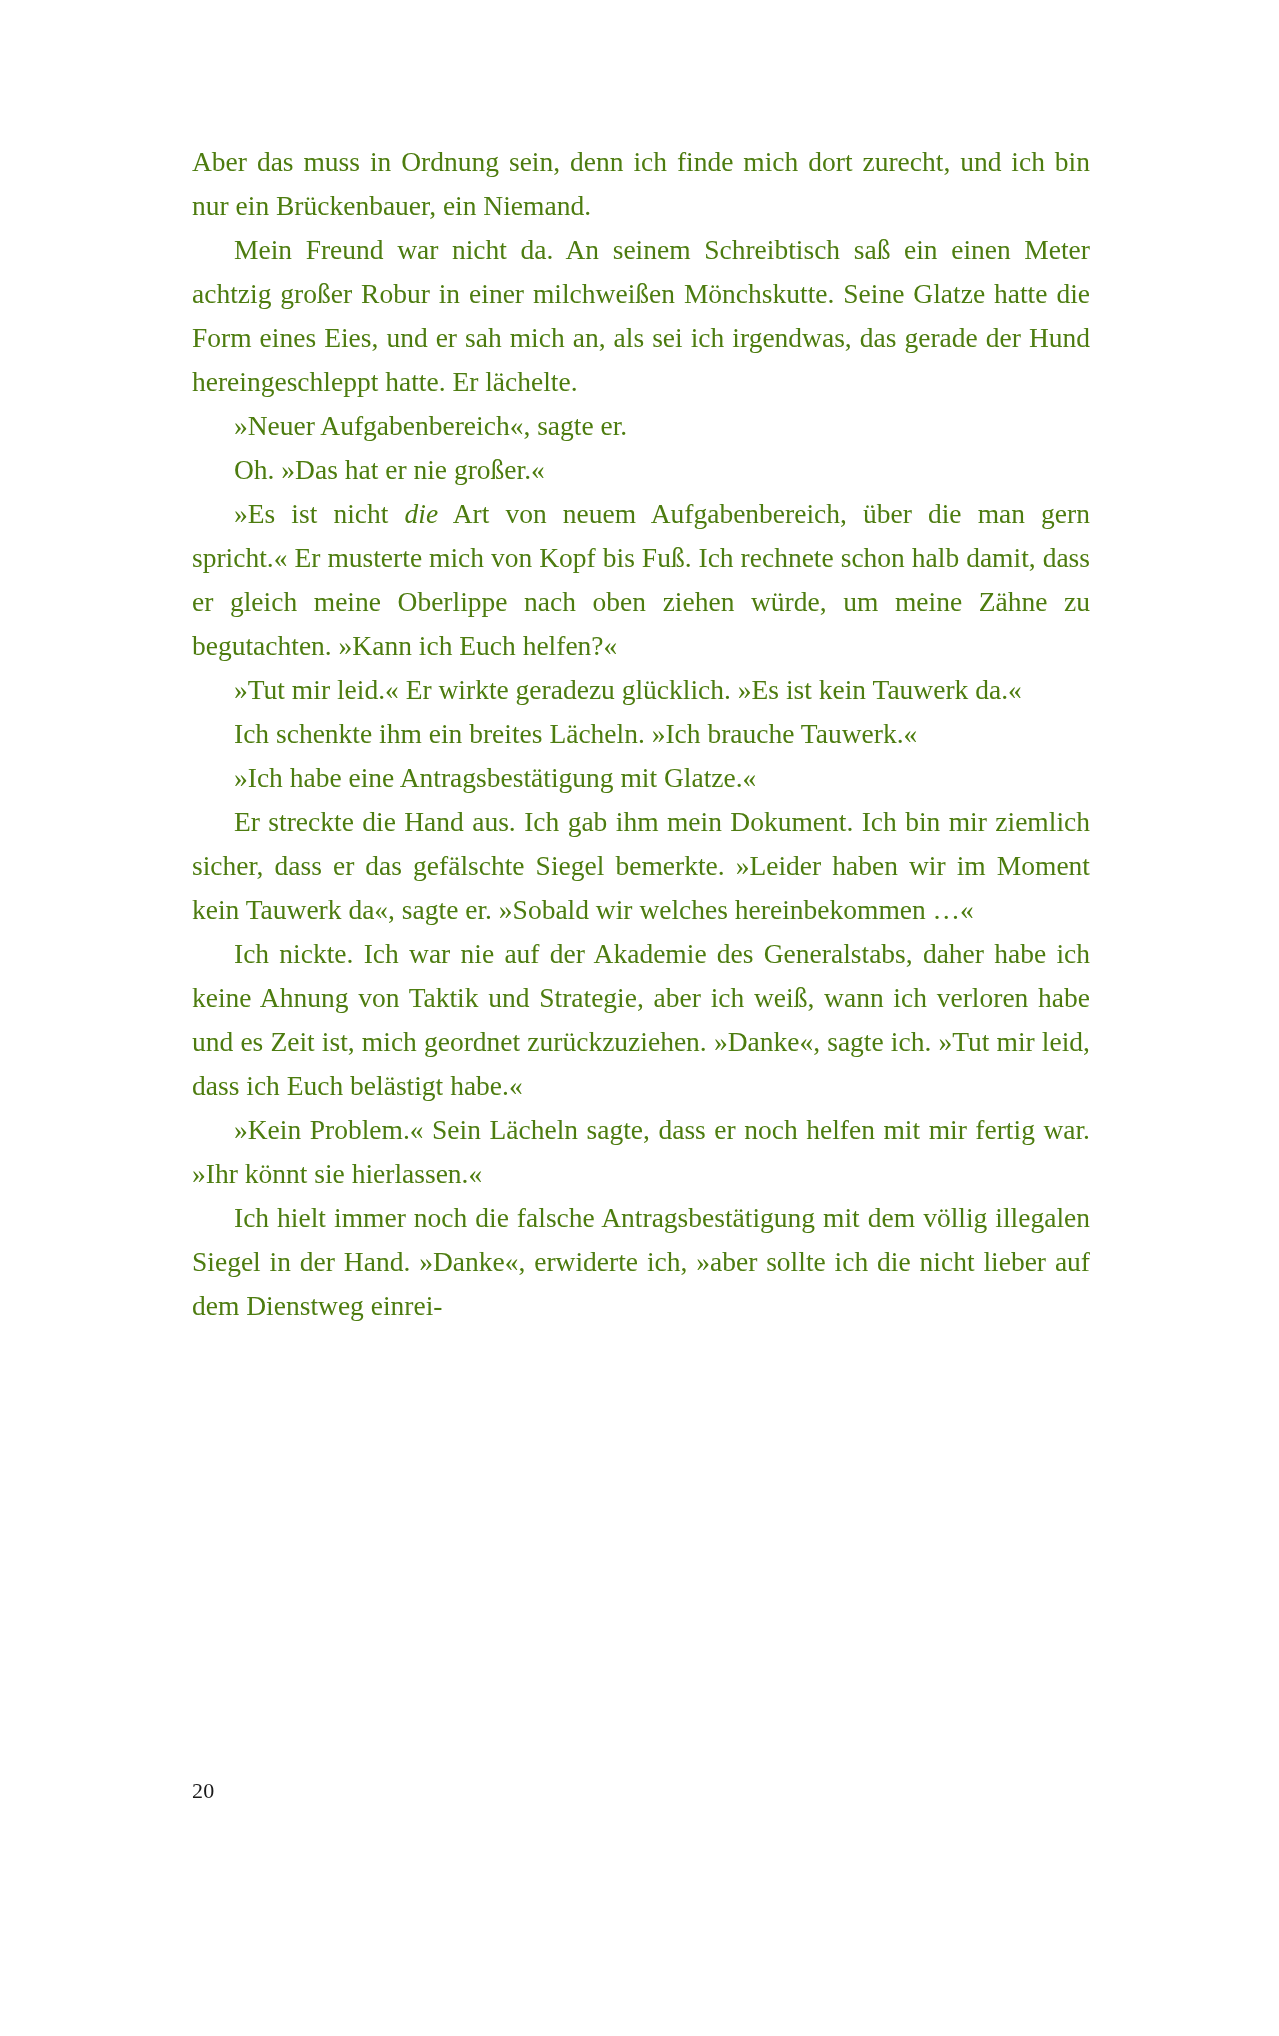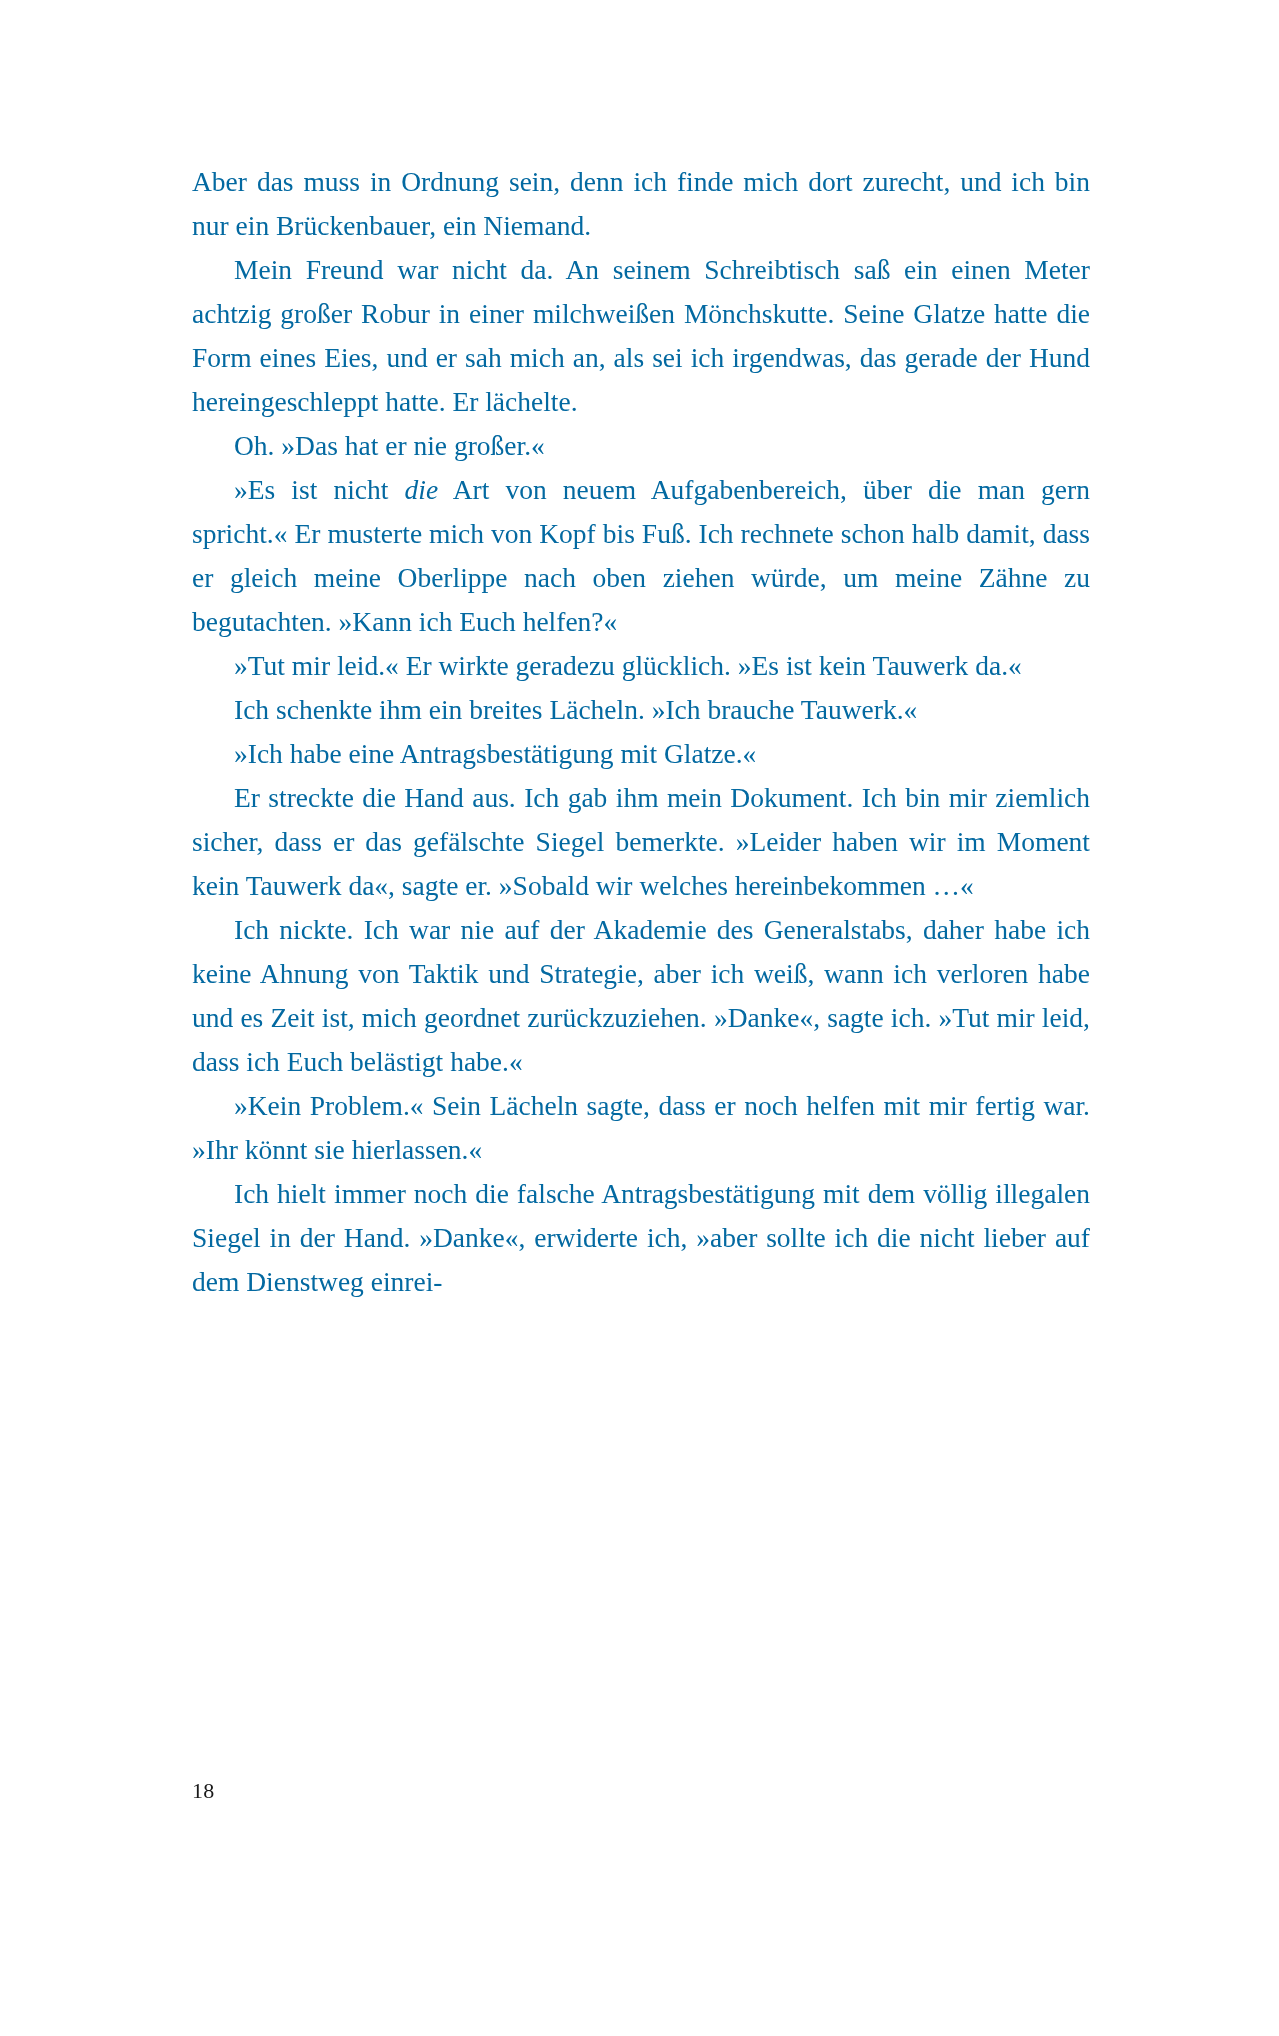--- a/index.html
+++ b/index.html
@@ -16,26 +16,25 @@
     overflow: hidden;
   }
   .text-column {
     position: absolute;
     left: 192px;
     top: 140px;
     width: 898px;
     font-family: "Liberation Serif", serif;
     font-size: 27.5px;
     line-height: 44px;
-    color: #0369a1;
+    color: #4d7c0f;
     text-align: justify;
     text-justify: inter-word;
     -webkit-hyphens: none;
     hyphens: none;
-    margin-top: 20px;
   }
   .para {
     margin: 0;
     text-indent: 0;
   }
   .para.indented {
     text-indent: 42px;
   }
   .para em {
   }
@@ -49,24 +48,25 @@
     letter-spacing: 0.3px;
   }
 </style>
 </head>
 <body>
 
 <div class="page">
   <div class="text-column">
       <p class="para">Aber das muss in Ordnung sein, denn ich finde mich dort zurecht, und ich bin nur ein Brückenbauer, ein Niemand.</p>
       <p class="para indented">Mein Freund war nicht da. An seinem Schreibtisch saß ein einen Meter achtzig großer Robur in einer milchweißen Mönchskutte. Seine Glatze hatte die Form eines Eies, und er sah mich an, als sei ich irgendwas, das gerade der Hund hereingeschleppt hatte. Er lächelte.</p>
+      <p class="para indented">»Neuer Aufgabenbereich«, sagte er.</p>
       <p class="para indented">Oh. »Das hat er nie großer.«</p>
       <p class="para indented">»Es ist nicht <em>die</em> Art von neuem Aufgabenbereich, über die man gern spricht.« Er musterte mich von Kopf bis Fuß. Ich rechnete schon halb damit, dass er gleich meine Oberlippe nach oben ziehen würde, um meine Zähne zu begutachten. »Kann ich Euch helfen?«</p>
       <p class="para indented">»Tut mir leid.« Er wirkte geradezu glücklich. »Es ist kein Tauwerk da.«</p>
       <p class="para indented">Ich schenkte ihm ein breites Lächeln. »Ich brauche Tauwerk.«</p>
       <p class="para indented">»Ich habe eine Antragsbestätigung mit Glatze.«</p>
       <p class="para indented">Er streckte die Hand aus. Ich gab ihm mein Dokument. Ich bin mir ziemlich sicher, dass er das gefälschte Siegel bemerkte. »Leider haben wir im Moment kein Tauwerk da«, sagte er. »Sobald wir welches hereinbekommen …«</p>
       <p class="para indented">Ich nickte. Ich war nie auf der Akademie des Generalstabs, daher habe ich keine Ahnung von Taktik und Strategie, aber ich weiß, wann ich verloren habe und es Zeit ist, mich geordnet zurückzuziehen. »Danke«, sagte ich. »Tut mir leid, dass ich Euch belästigt habe.«</p>
       <p class="para indented">»Kein Problem.« Sein Lächeln sagte, dass er noch helfen mit mir fertig war. »Ihr könnt sie hierlassen.«</p>
       <p class="para indented">Ich hielt immer noch die falsche Antragsbestätigung mit dem völlig illegalen Siegel in der Hand. »Danke«, erwiderte ich, »aber sollte ich die nicht lieber auf dem Dienstweg einrei-</p>
     </div>
-  <div class="folio">18</div>
+  <div class="folio">20</div>
 </div>
 
 </body></html>

